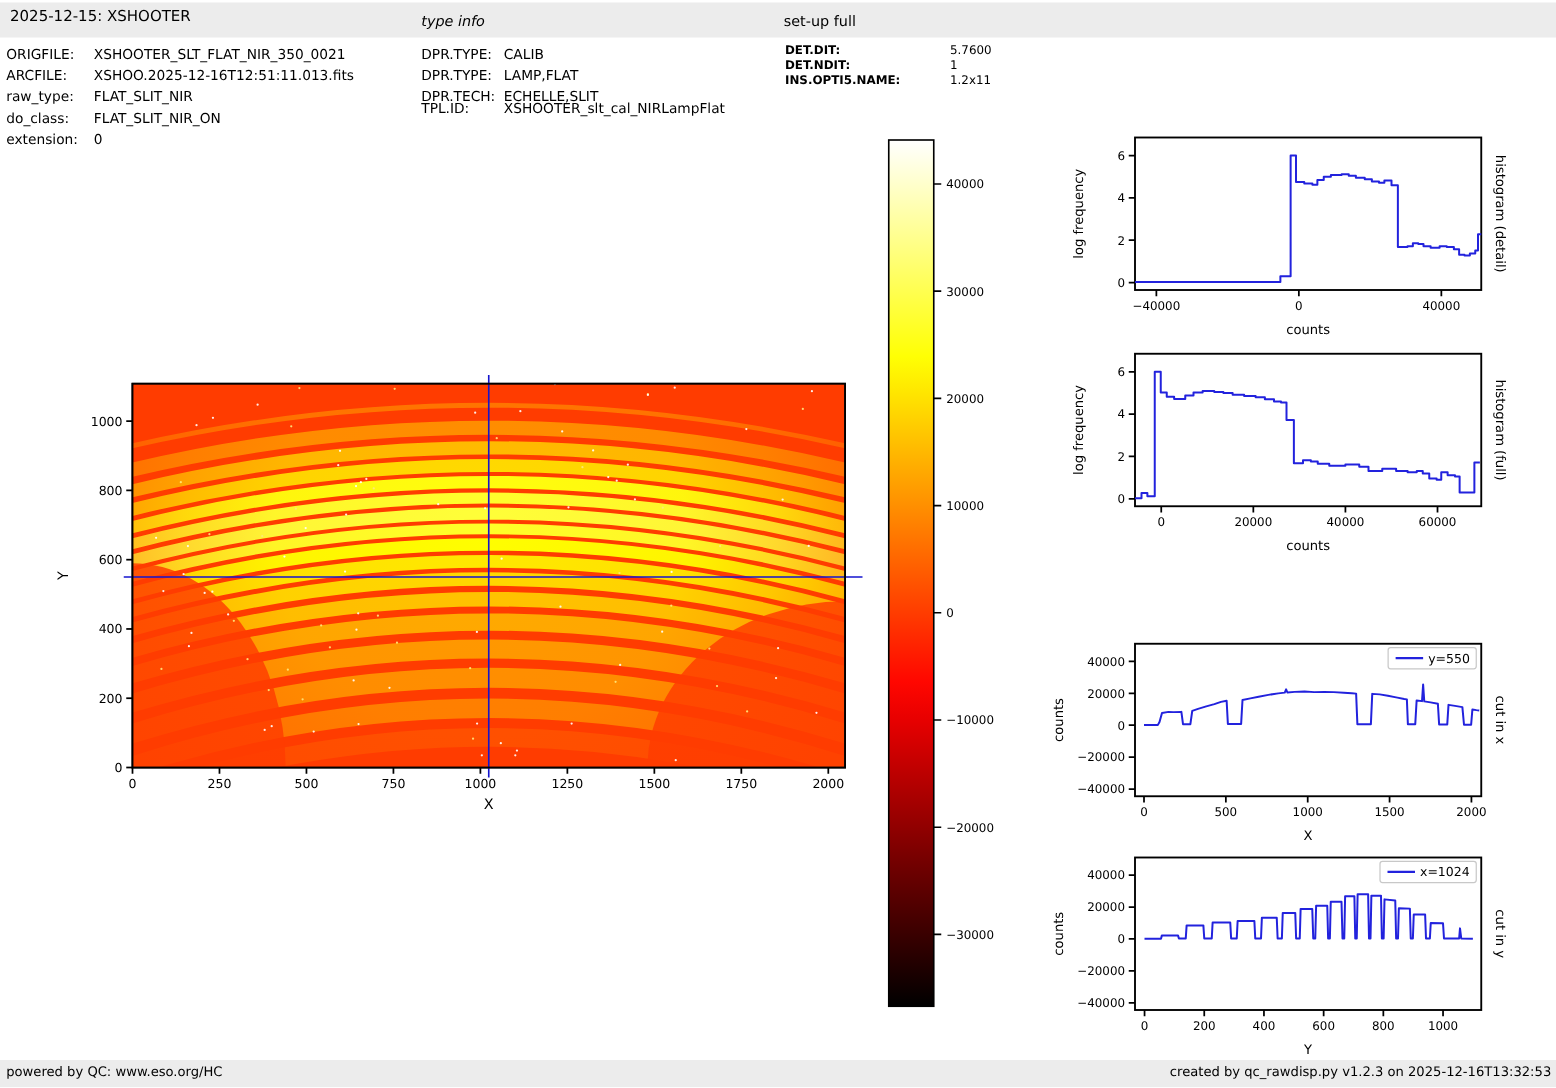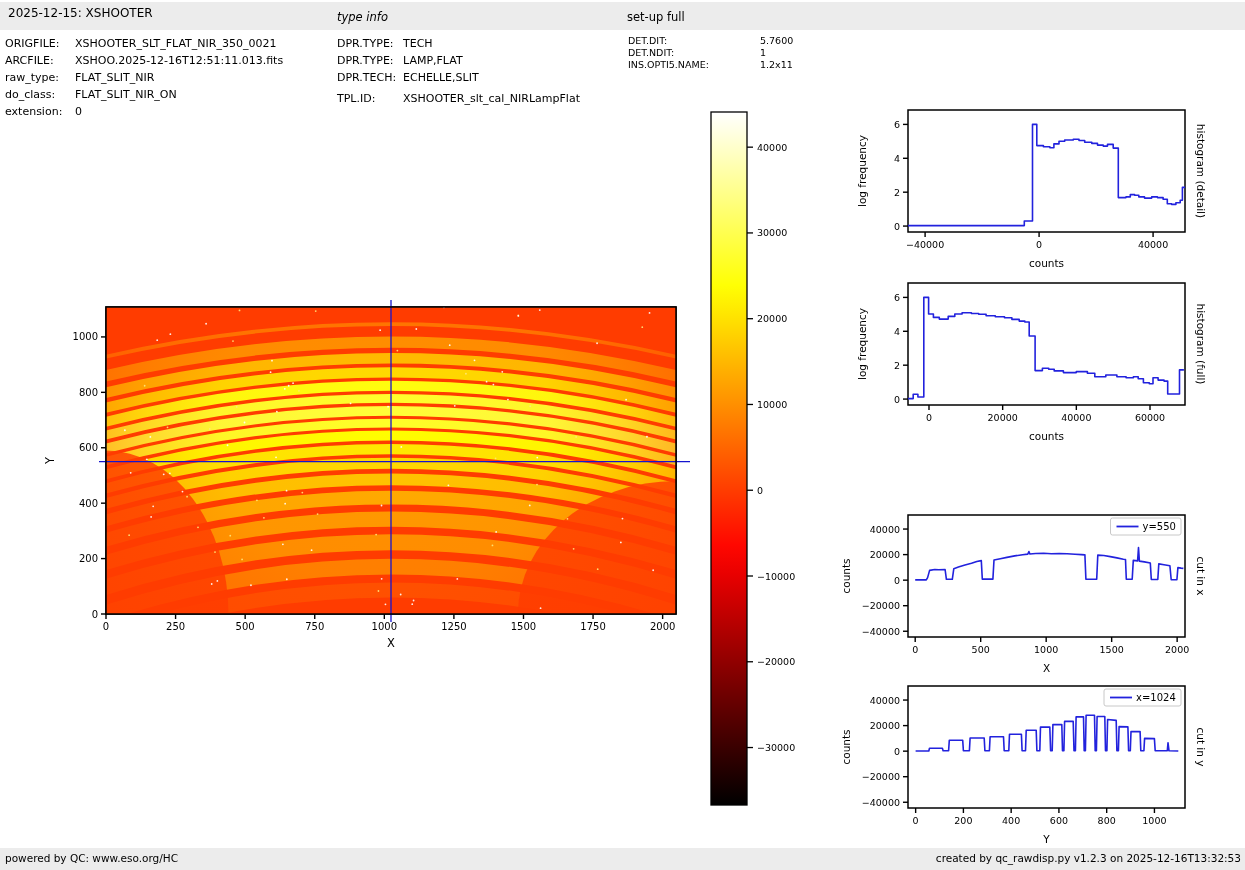--- a/index.html
+++ b/index.html
@@ -7,21 +7,21 @@
         font-family:"DejaVu Sans","Liberation Sans",sans-serif;color:#000;overflow:hidden;}
   .titlebar{position:absolute;left:0;top:2px;width:1245px;height:28px;background:#ececec;}
   .title{position:absolute;left:8px;top:4px;font-size:12px;white-space:nowrap;text-align:right;}
   .lbl-type{position:absolute;left:337px;top:8px;font-size:11.5px;font-style:italic;}
   .lbl-setup{position:absolute;left:627px;top:8px;font-size:11.5px;}
   .meta-row{position:absolute;font-size:11px;white-space:nowrap;}
   .meta-row .k{display:inline-block;}
   .ml .k{width:70px;}
   .mm .k{width:66px;}
   .mr{font-size:9.5px;}
-  .mr .k{width:132px;}
+  .mr .k{width:132px;font-weight:bold;}
   .plotbox{position:absolute;}
   .footer{position:absolute;left:0;top:848px;width:1245px;height:22px;background:#ececec;font-size:10.5px;}
   .footer .fl{position:absolute;left:5px;top:4px;}
   .footer .fr{position:absolute;right:4px;top:4px;}
   svg{display:block;}
 </style>
 </head>
 <body>
 
 <div class="page">
@@ -31,24 +31,24 @@
     <span class="lbl-type">type info</span>
     <span class="lbl-setup">set-up full</span>
   </div>
 
   <div class="meta-row ml" style="left:5px;top:37px"><span class="k">ORIGFILE:</span><span>XSHOOTER_SLT_FLAT_NIR_350_0021</span></div>
   <div class="meta-row ml" style="left:5px;top:54px"><span class="k">ARCFILE:</span><span>XSHOO.2025-12-16T12:51:11.013.fits</span></div>
   <div class="meta-row ml" style="left:5px;top:71px"><span class="k">raw_type:</span><span>FLAT_SLIT_NIR</span></div>
   <div class="meta-row ml" style="left:5px;top:88px"><span class="k">do_class:</span><span>FLAT_SLIT_NIR_ON</span></div>
   <div class="meta-row ml" style="left:5px;top:105px"><span class="k">extension:</span><span>0</span></div>
 
-  <div class="meta-row mm" style="left:337px;top:37px"><span class="k">DPR.TYPE:</span><span>TECH</span></div>
+  <div class="meta-row mm" style="left:337px;top:37px"><span class="k">DPR.TYPE:</span><span>CALIB</span></div>
   <div class="meta-row mm" style="left:337px;top:54px"><span class="k">DPR.TYPE:</span><span>LAMP,FLAT</span></div>
   <div class="meta-row mm" style="left:337px;top:71px"><span class="k">DPR.TECH:</span><span>ECHELLE,SLIT</span></div>
-  <div class="meta-row mm" style="left:337px;top:92px"><span class="k">TPL.ID:</span><span>XSHOOTER_slt_cal_NIRLampFlat</span></div>
+  <div class="meta-row mm" style="left:337px;top:80px"><span class="k">TPL.ID:</span><span>XSHOOTER_slt_cal_NIRLampFlat</span></div>
 
   <div class="meta-row mr" style="left:628px;top:35px"><span class="k">DET.DIT:</span><span>5.7600</span></div>
   <div class="meta-row mr" style="left:628px;top:47px"><span class="k">DET.NDIT:</span><span>1</span></div>
   <div class="meta-row mr" style="left:628px;top:59px"><span class="k">INS.OPTI5.NAME:</span><span>1.2x11</span></div>
 
   <div class="plotbox" id="plot-main" style="left:40px;top:290px">
       <svg width="660" height="362" viewBox="0 0 660 362">
         <defs>
           <clipPath id="cp_main">
             <rect x="66" y="17" width="570" height="307"></rect>

